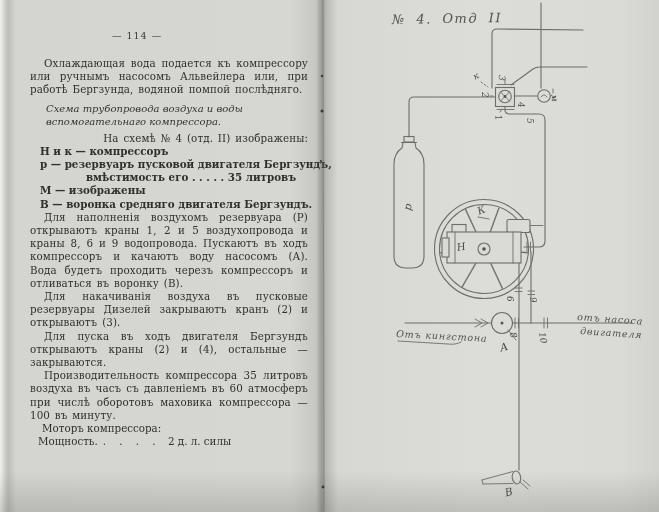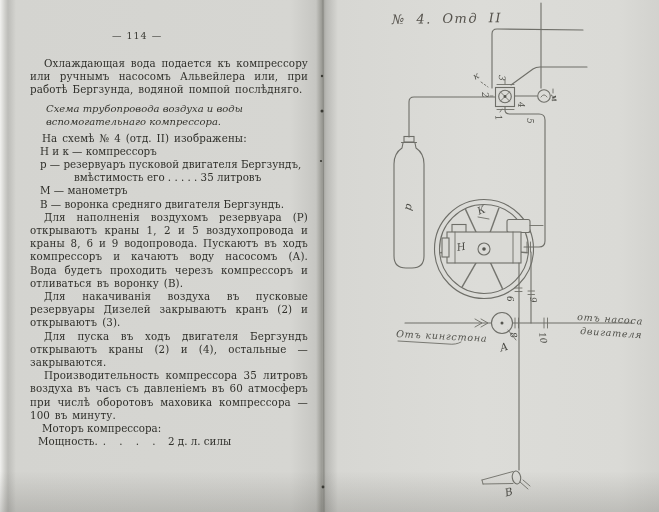--- a/index.html
+++ b/index.html
@@ -22,25 +22,25 @@
   .pagenum{font-size:9.5px;letter-spacing:1px;margin:0 0 16px 82px;color:#3c3c36;}
   p.para{
     margin:0;font-size:10.3px;line-height:13.2px;letter-spacing:.1px;
     word-spacing:1.5px;text-align:justify;
   }
   p.indent{text-indent:14px;}
   .heading{
     font-style:italic;font-size:10px;line-height:13px;text-align:left;
     margin:5px 16px 4px 16px;color:#34342e;
   }
-  .legend{margin:0;}
+  .legend{margin:0;font-weight:bold;}
   .legend-item{
     font-size:10.3px;line-height:13.2px;padding-left:10px;white-space:nowrap;
   }
-  .legend-item.cont{padding-left:44px;}
+  .legend-item.cont{padding-left:44px;text-align:center;}
   .motor-heading{font-size:10.3px;line-height:13.2px;padding-left:12px;}
   .specs{width:222px;margin-left:8px;}
   .spec-row{display:flex;font-size:10.3px;line-height:12.8px;}
   .spec-label{white-space:nowrap;}
   .spec-mid{flex:1;overflow:hidden;white-space:nowrap;letter-spacing:5px;padding:0 5px;color:#3a3a34;}
   .spec-value{width:92px;white-space:nowrap;}
   
   svg.overlay{position:absolute;left:0;top:0;}
   svg .pipe{fill:none;stroke:#6e6e68;stroke-width:1.1;stroke-linecap:round;}
   svg .thin{fill:none;stroke:#6e6e68;stroke-width:.9;stroke-linecap:round;}
@@ -57,27 +57,27 @@
 
 <div class="canvas">
 
   <div class="page-left">
     <div class="pagenum">— 114 —</div>
 
     <p class="para indent">Охлаждающая вода подается къ компрессору или ручнымъ насосомъ Альвейлера или, при работѣ Бергзунда, водяной помпой послѣдняго.</p>
 
     <div class="heading">Схема трубопровода воздуха и воды вспомогательнаго компрессора.</div>
 
-    <p class="para" style="text-indent:12px;text-align:left;">На схемѣ № 4 (отд. II) изображены:</p>
+    <p class="para" style="text-indent:12px;text-align:right;">На схемѣ № 4 (отд. II) изображены:</p>
 
     <div class="legend">
       <div class="legend-item">Н и к — компрессоръ</div>
       <div class="legend-item">р — резервуаръ пусковой двигателя Бергзундъ,</div>
       <div class="legend-item cont">вмѣстимость его  .   .   .   .   .   35 литровъ</div>
-      <div class="legend-item">М — манометръ</div>
+      <div class="legend-item">М — изображены</div>
       <div class="legend-item">В — воронка средняго двигателя Бергзундъ.</div>
     </div>
 
     <p class="para indent">Для наполненія воздухомъ резервуара (Р) открываютъ краны 1, 2 и 5 воздухопровода и краны 8, 6 и 9 водопровода. Пускаютъ въ ходъ компрессоръ и качаютъ воду насосомъ (А). Вода будетъ проходить черезъ компрессоръ и отливаться въ воронку (В).</p>
     <p class="para indent">Для накачиванія воздуха въ пусковые резервуары Дизелей закрываютъ кранъ (2) и открываютъ (3).</p>
     <p class="para indent">Для пуска въ ходъ двигателя Бергзундъ открываютъ краны (2) и (4), остальные — закрываются.</p>
     <p class="para indent">Производительность компрессора 35 литровъ воздуха въ часъ съ давленіемъ въ 60 атмосферъ при числѣ оборотовъ маховика компрессора — 100 въ минуту.</p>
 
     <div class="motor-heading">Моторъ компрессора:</div>
 

